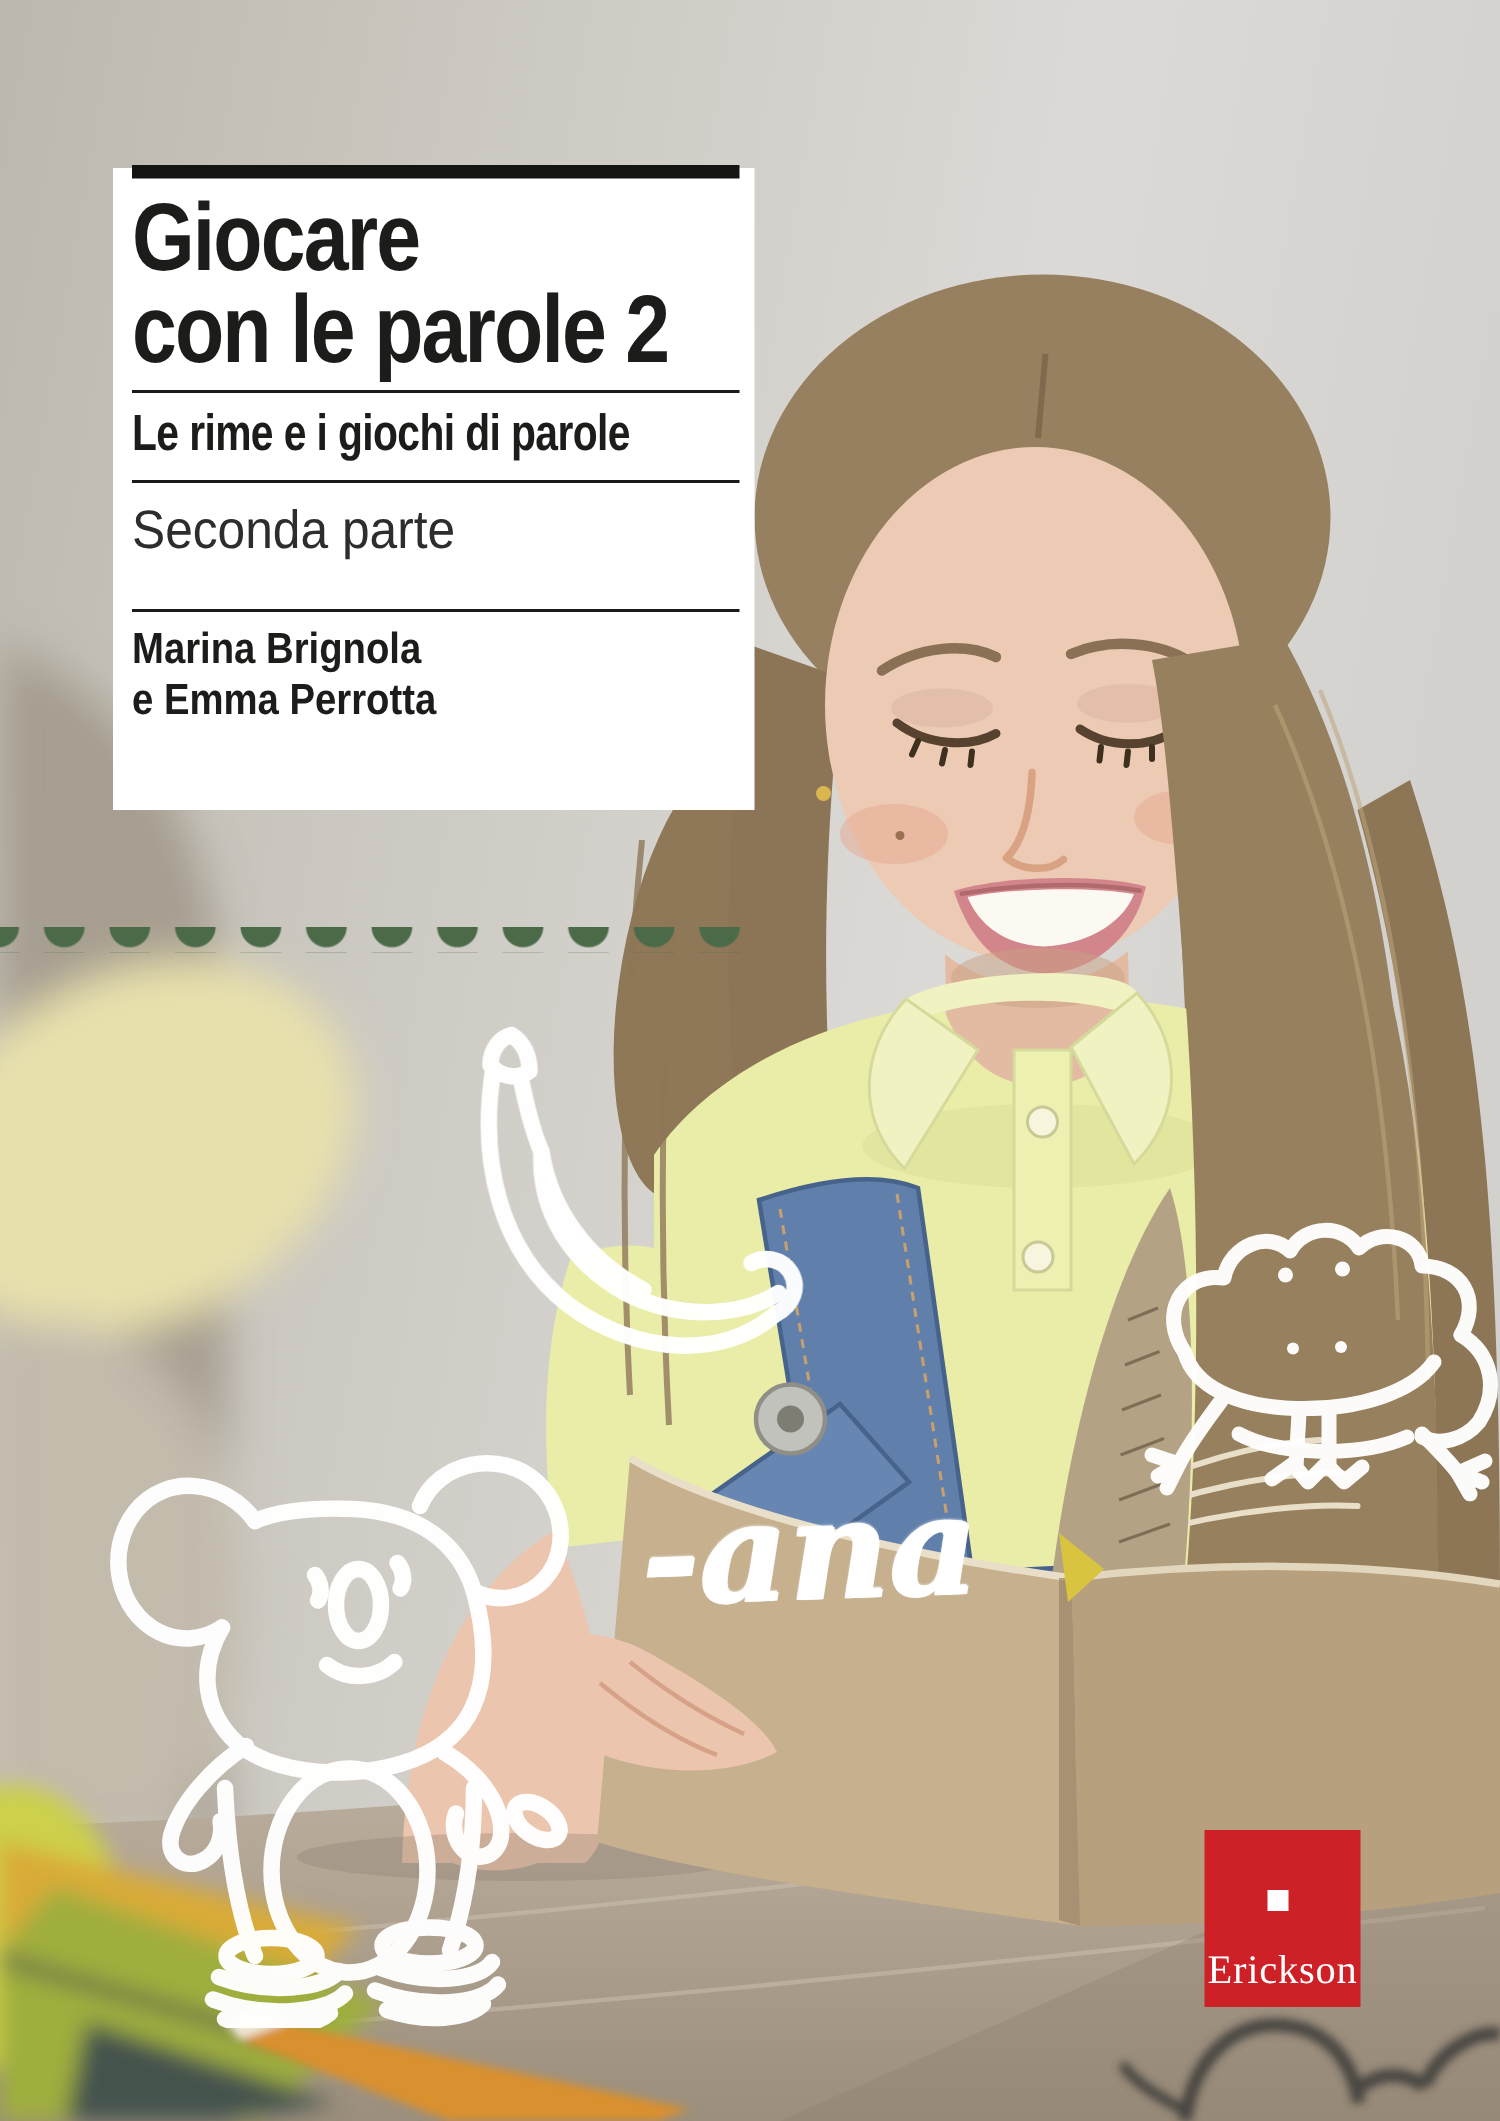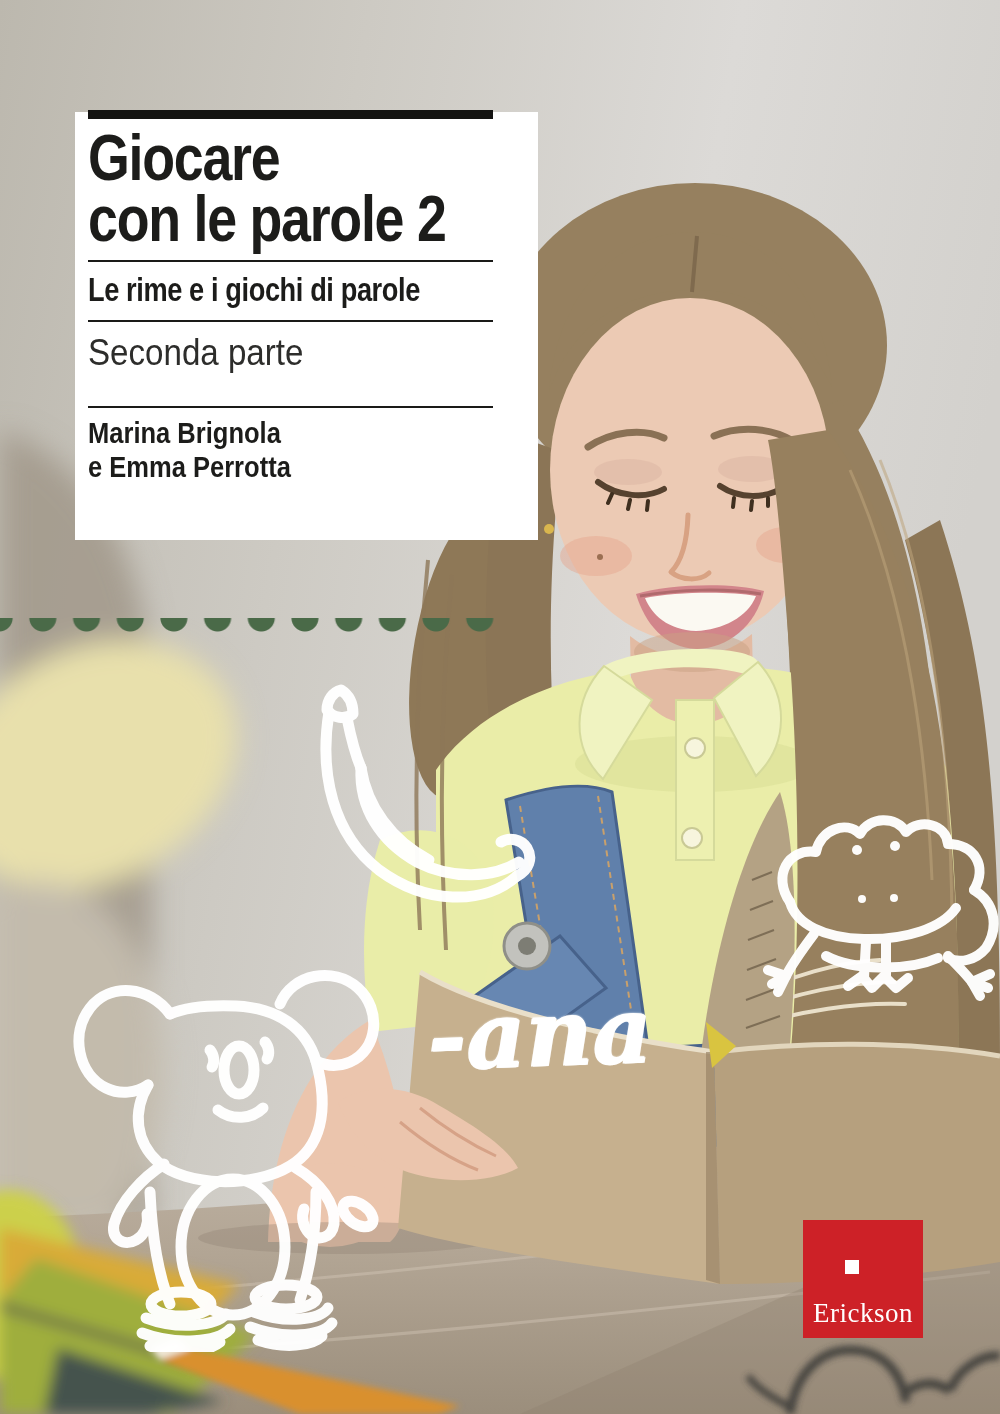--- a/index.html
+++ b/index.html
@@ -9,21 +9,21 @@
   }
   .photo-layer{position:absolute;left:0;top:0;width:1000px;height:1414px;}
   .doodle{position:absolute;pointer-events:none;}
   .suffix-doodle{
     position:absolute;left:428px;top:978px;width:300px;height:120px;
     font-family:"DejaVu Serif",serif;font-style:italic;font-weight:bold;
     font-size:92px;color:#ffffff;transform:rotate(-2deg);
     text-shadow:0 0 2px #fff,1px 1px 0 #fff,-1px 1px 0 #fff;white-space:nowrap;
   }
   
-  .title-panel{position:absolute;left:75px;top:112px;width:428px;height:428px;background:#ffffff;padding-left:35px;}
+  .title-panel{position:absolute;left:75px;top:112px;width:428px;height:428px;background:#ffffff;}
   .panel-bar{position:absolute;left:13px;top:-2px;width:405px;height:9px;background:#141412;}
   .title-block{position:absolute;left:13px;top:16px;}
   .title-line{
     font-weight:bold;font-size:64px;line-height:61px;color:#1c1c1a;
     letter-spacing:-1.5px;transform:scaleX(0.84);transform-origin:0 0;white-space:nowrap;
   }
   .rule{position:absolute;left:13px;width:405px;height:2px;background:#1a1a18;}
   .rule1{top:148px;} .rule2{top:208px;} .rule3{top:294px;}
   .subtitle{
     position:absolute;left:13px;top:158px;font-size:34px;font-weight:bold;color:#1c1c1a;
@@ -40,21 +40,21 @@
   
   .series-banner{position:absolute;left:0;top:540px;width:503px;height:78px;background:#4a6a48;}
   .banner-cat{position:absolute;left:88px;top:14px;font-size:20px;font-weight:bold;letter-spacing:4.5px;color:#fff;white-space:nowrap;}
   .banner-series{position:absolute;left:88px;top:42px;font-size:26px;font-weight:300;letter-spacing:5.5px;color:#fff;white-space:nowrap;}
   .banner-scallops{
     position:absolute;left:0;top:618px;width:503px;height:17px;
     background-image:radial-gradient(circle at 50% 0px,#4a6a48 13px,rgba(0,0,0,0) 14px);
     background-size:43.7px 17px;background-repeat:repeat-x;background-position:21px 0;
   }
   
-  .publisher-logo{position:absolute;left:803px;top:1220px;width:120px;height:118px;background:#cd2127;}
+  .publisher-logo{position:absolute;left:803px;top:1220px;width:104px;height:118px;background:#cd2127;}
   .logo-square{position:absolute;left:42px;top:40px;width:14px;height:14px;background:#ffffff;}
   .logo-text{
     position:absolute;left:0;right:0;bottom:9px;text-align:center;
     font-family:"Liberation Serif",serif;font-size:27px;color:#ffffff;letter-spacing:0.5px;
   }
 </style>
 </head>
 <body>
 
 <div class="page">

